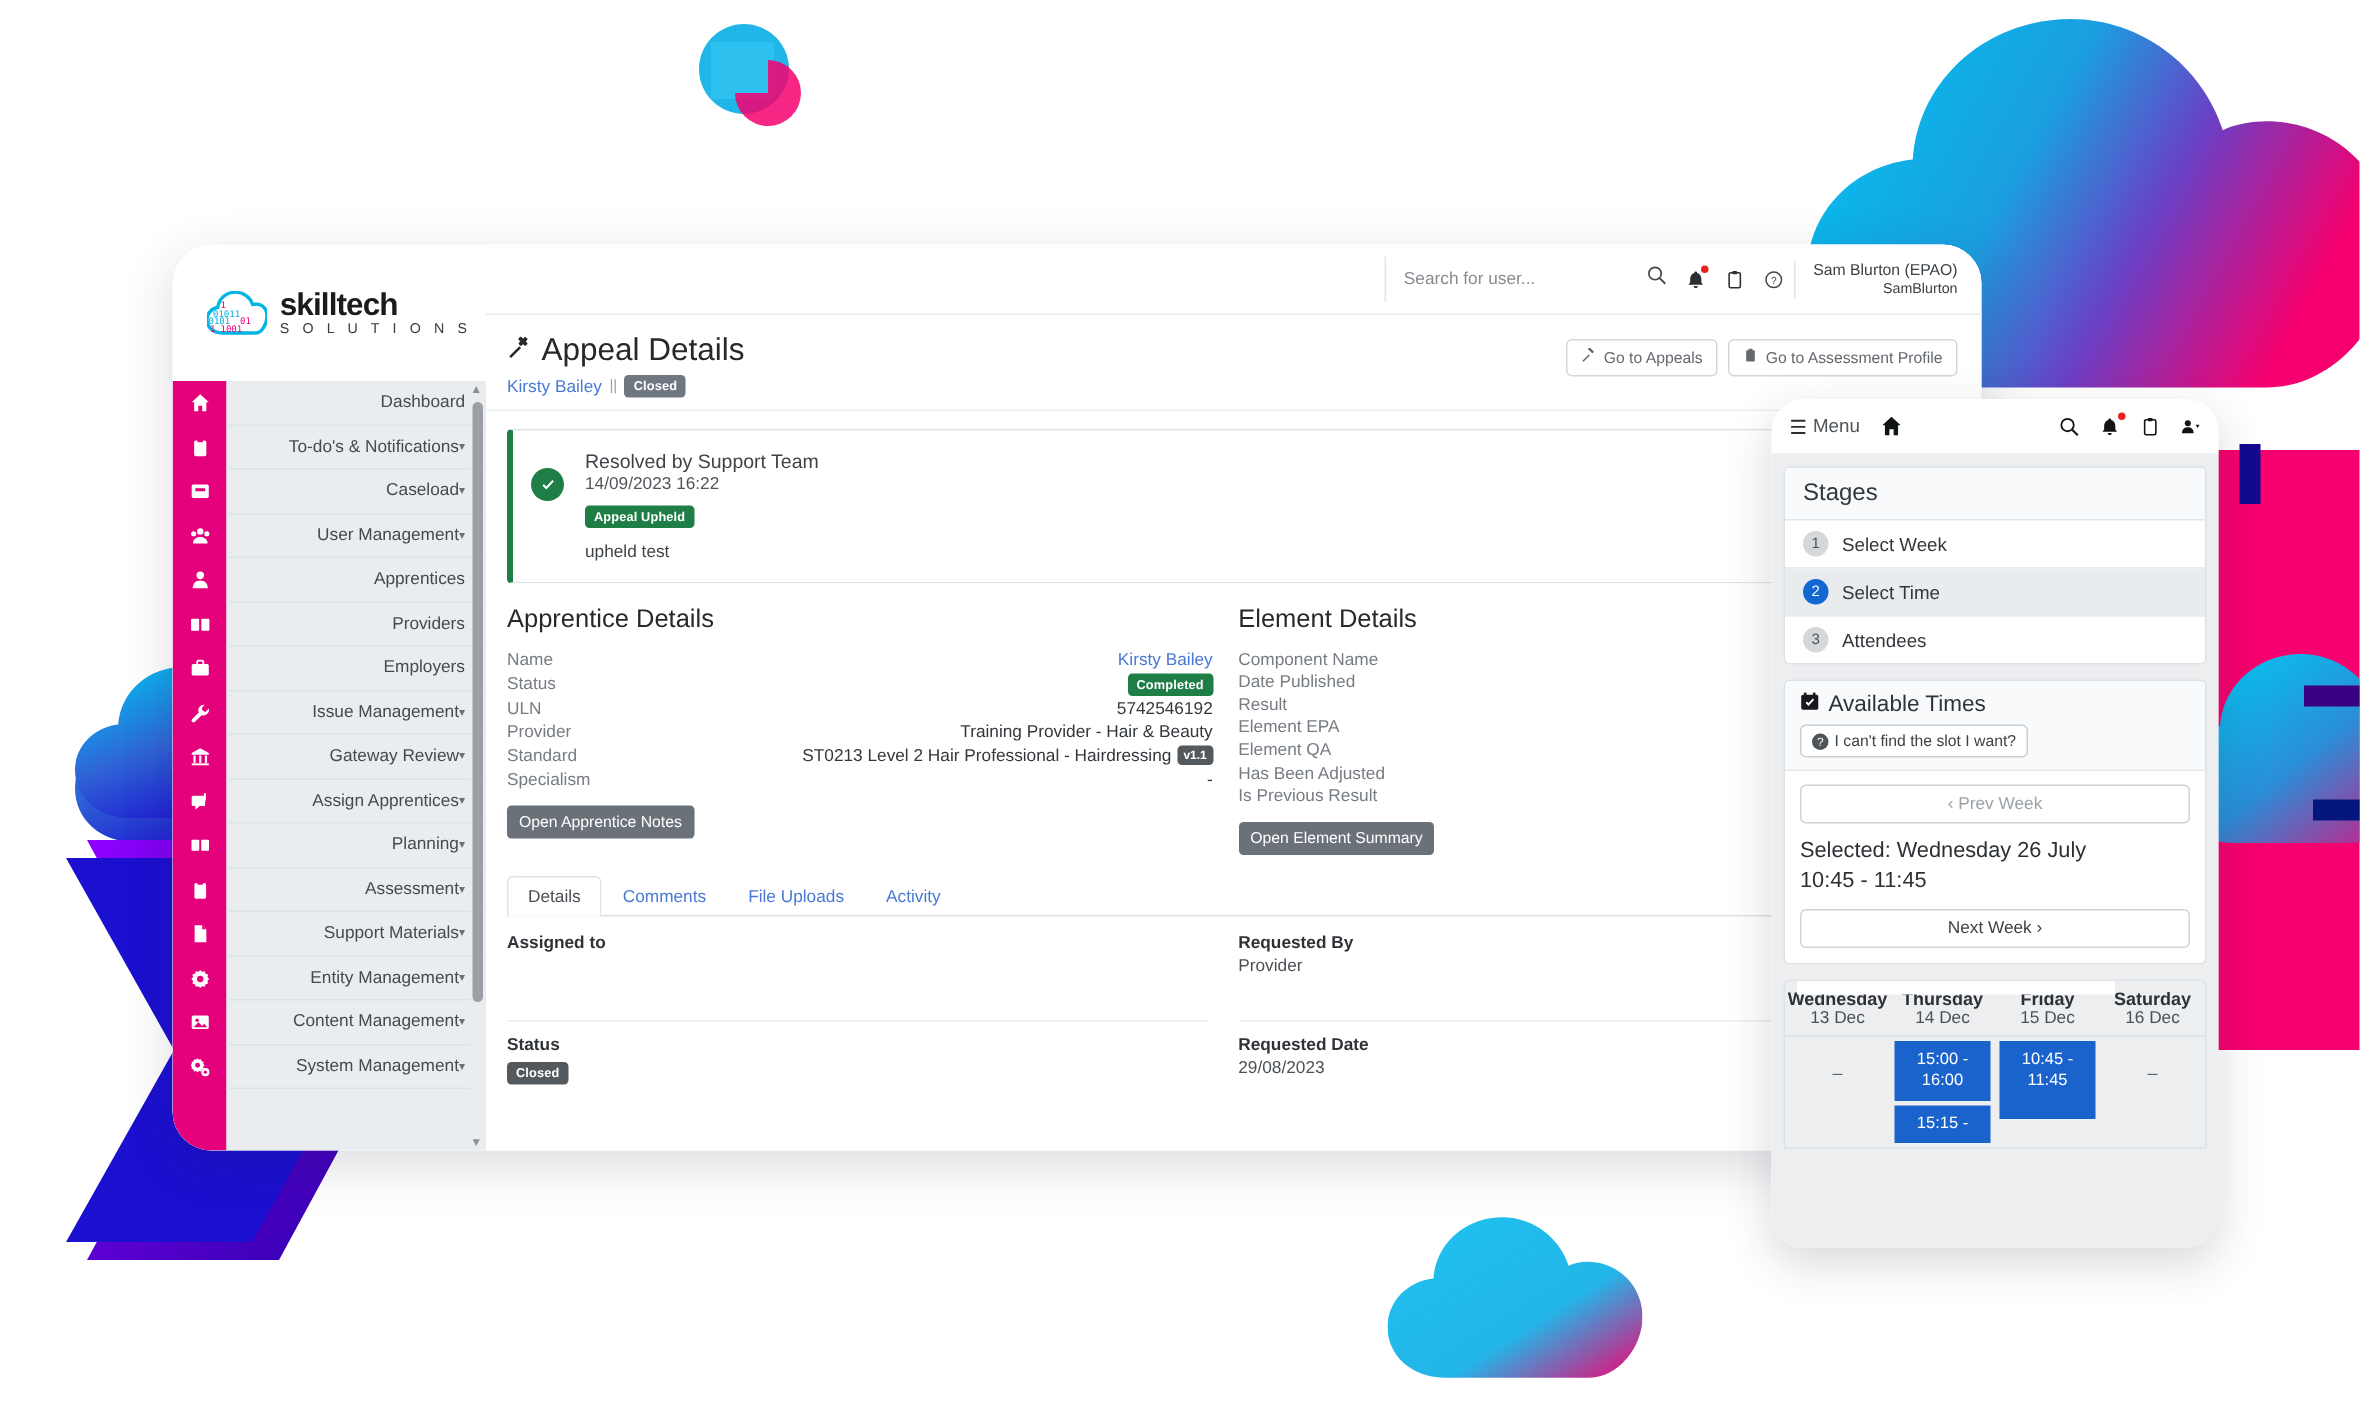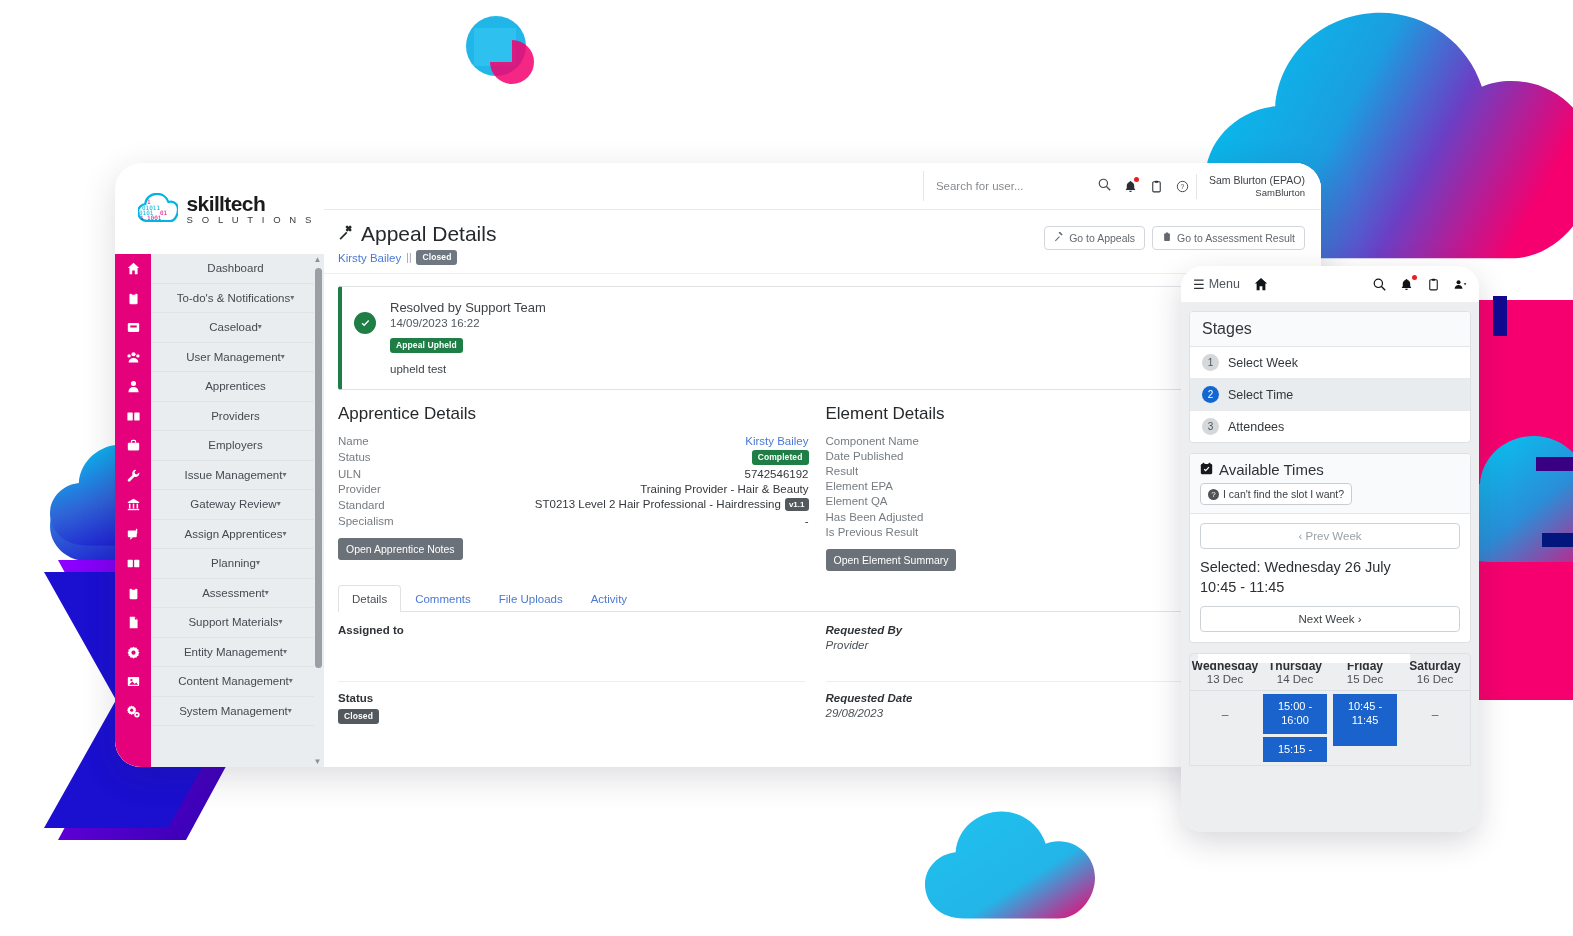--- a/index.html
+++ b/index.html
@@ -36,21 +36,21 @@
     background: #eaedef;
     display: flex; flex-direction: column;
     position: relative;
   }
   #logo-area {
     height: 91px;
     background: #ffffff;
     display: flex; align-items: center; justify-content: center;
     padding-left: 14px;
   }
-  .logo-wrap { display: flex; gap: 8px; }
+  .logo-wrap { display: flex; align-items: center; gap: 8px; }
   .logo-text { line-height: 1; }
   .logo-text .t1 {
     font-size: 21px; font-weight: bold; color: #1b1b1b; letter-spacing: -.6px;
     display: block;
   }
   .logo-text .t2 {
     font-size: 9.5px; color: #3a3a3a; letter-spacing: 3.1px; display: block; margin-top: 1px;
   }
 
   #nav-scroll {
@@ -75,21 +75,21 @@
     display: flex; align-items: center; justify-content: center;
     color: #fff;
   }
   .nav-icon svg { width: 13px; height: 13px; fill: #ffffff; }
   .nav-row {
     height: 29.5px;
     display: flex; align-items: center;
     padding: 0 14px 0 10px;
     font-size: 11.5px; color: #434a51;
     border-bottom: 1px solid #dfe3e6;
-    justify-content: center;
+    justify-content: flex-end;
   }
   .nav-row .caret {
     font-size: 8px; color: #6b7076; line-height: 1;
   }
   #nav-track {
     position: absolute; right: 1px; top: 0; bottom: 0;
     width: 9px; background: #eaedef;
   }
   #nav-thumb {
     position: absolute; right: 1px; top: 14px;
@@ -232,21 +232,21 @@
     border: 1px solid transparent; border-bottom: 0; margin-bottom: -1px;
     border-radius: 4px 4px 0 0;
   }
   .tab.active {
     color: #4a4f54; background: #fff;
     border-color: #dfe2e5 #dfe2e5 #fff;
   }
 
   #tabbody { display: flex; padding: 12px 14px 0 14px; }
   .fcol { width: 50%; padding-right: 18px; }
-  .fcol + .fcol { padding-right: 0; padding-left: 3px; font-style: italic; }
+  .fcol + .fcol { padding-right: 0; padding-left: 3px; }
   .fgroup { padding-bottom: 28px; border-bottom: 1px solid #ededef; margin-bottom: 10px; }
   .fgroup:last-child { border-bottom: 0; }
   .flabel { font-size: 11.5px; font-weight: bold; color: #2f3337; }
   .fval { font-size: 11.5px; color: #4b5156; margin-top: 3px; min-height: 14px; }
   .fval.badge-holder { margin-top: 5px; }
 
   
   #mobile-window {
     position: absolute;
     left: 1181px; top: 266px;
@@ -686,21 +686,21 @@
                   <path d="M1.5 13.5 L8.2 6.8 L9.4 8 L2.7 14.7 Z"></path>
                   <rect x="7.2" y="1.2" width="6.8" height="2.6" rx=".7" transform="rotate(45 10.6 2.5)"></rect>
                 </svg></span>
             <span>Go to Appeals</span>
           </button>
           <button class="hbtn">
             <span><svg viewBox="0 0 16 16">
                   <rect x="3.4" y="2.4" width="9.2" height="12" rx="1.2"></rect>
                   <rect x="5.9" y="0.9" width="4.2" height="2.6" rx=".8"></rect>
                 </svg></span>
-            <span>Go to Assessment Result</span>
+            <span>Go to Assessment Profile</span>
           </button>
         </div>
       </div>
 
       <div id="resolved-card">
         <div id="resolved-check">
           <svg viewBox="0 0 16 16">
               <path d="M2.4 8.4 L6.1 12 L13.4 4.3 L12 3 L6.1 9.2 L3.7 6.9 Z"></path>
             </svg>
         </div>

